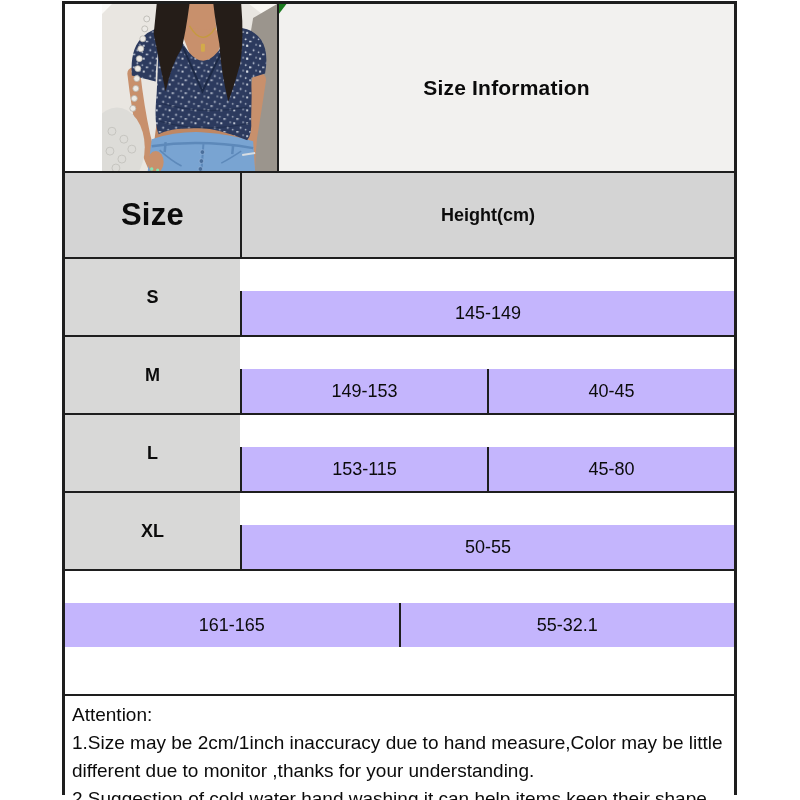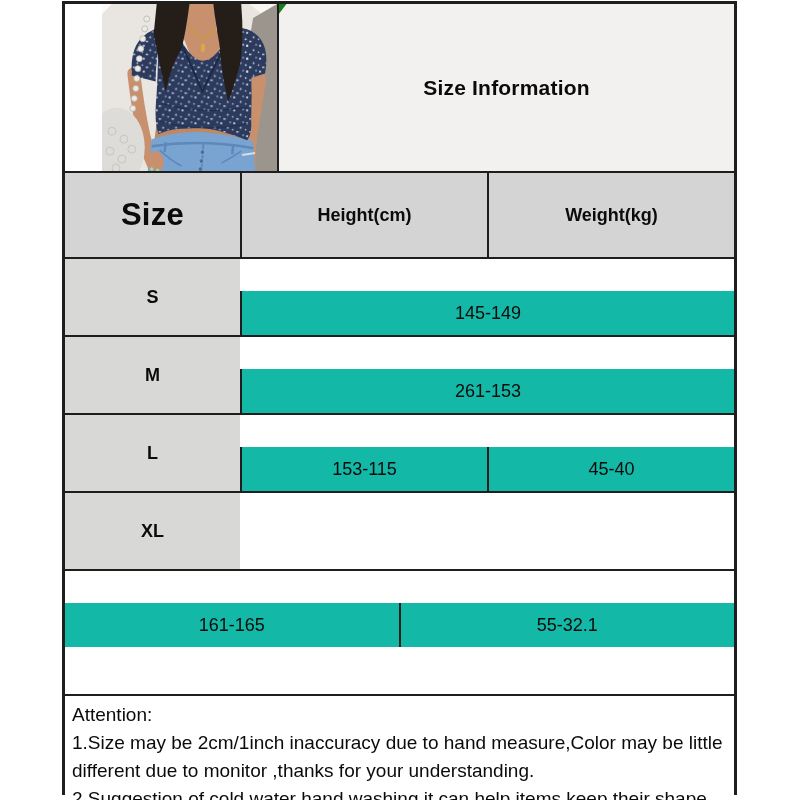--- a/index.html
+++ b/index.html
@@ -37,21 +37,21 @@
 
   
   .header-row{height:86px;}
   .header-row .cell{background:#d4d4d4;font-weight:bold;}
   .size-hdr{font-size:31px;letter-spacing:0.3px;}
   .col-hdr{font-size:18px;}
 
   
   .data-row{height:78px;}
   .data-row .c1{background:#d8d8d7;font-weight:bold;font-size:18px;}
-  .data-row .c2,.data-row .c3{background:#14b8a6;font-size:18px;font-weight:400;margin-top:32px;}
+  .data-row .c2,.data-row .c3{background:#c4b5fd;font-size:18px;font-weight:400;margin-top:32px;}
 
   
   .attention{
     flex:1 1 auto;border-top:2px solid #1e1e1e;box-sizing:border-box;
     background:#ffffff;padding:5px 9px 0 7px;
     font-size:19px;line-height:28px;text-align:left;margin-top:47px;
   }
   .attention div{white-space:normal;}
 </style>
 </head>
@@ -149,38 +149,39 @@
       </div>
       <div class="cell title-cell">
         <span class="corner-flag"></span>
         <span class="title-text">Size Information</span>
       </div>
     </div>
 
     <div class="row header-row">
       <div class="cell c1 size-hdr">Size</div>
       <div class="cell c2 col-hdr">Height(cm)</div>
-      <div class="cell c3 col-hdr">Weight(kg)</div>
     </div>
 
     <div class="row data-row">
       <div class="cell c1">S</div>
       <div class="cell c2">145-149</div>
     </div>
     <div class="row data-row">
       <div class="cell c1">M</div>
-      <div class="cell c2">261-153</div>
+      <div class="cell c2">149-153</div>
+      <div class="cell c3">40-45</div>
     </div>
     <div class="row data-row">
       <div class="cell c1">L</div>
       <div class="cell c2">153-115</div>
-      <div class="cell c3">45-40</div>
+      <div class="cell c3">45-80</div>
     </div>
     <div class="row data-row">
       <div class="cell c1">XL</div>
+      <div class="cell c3">50-55</div>
     </div>
     <div class="row data-row">
       <div class="cell c2">161-165</div>
       <div class="cell c3">55-32.1</div>
     </div>
 
     <div class="attention">
       <div>Attention:</div>
       <div>1.Size may be 2cm/1inch inaccuracy due to hand measure,Color may be little different due to monitor ,thanks for your understanding.</div>
       <div>2.Suggestion of cold water hand washing,it can help items keep their shape.</div>

